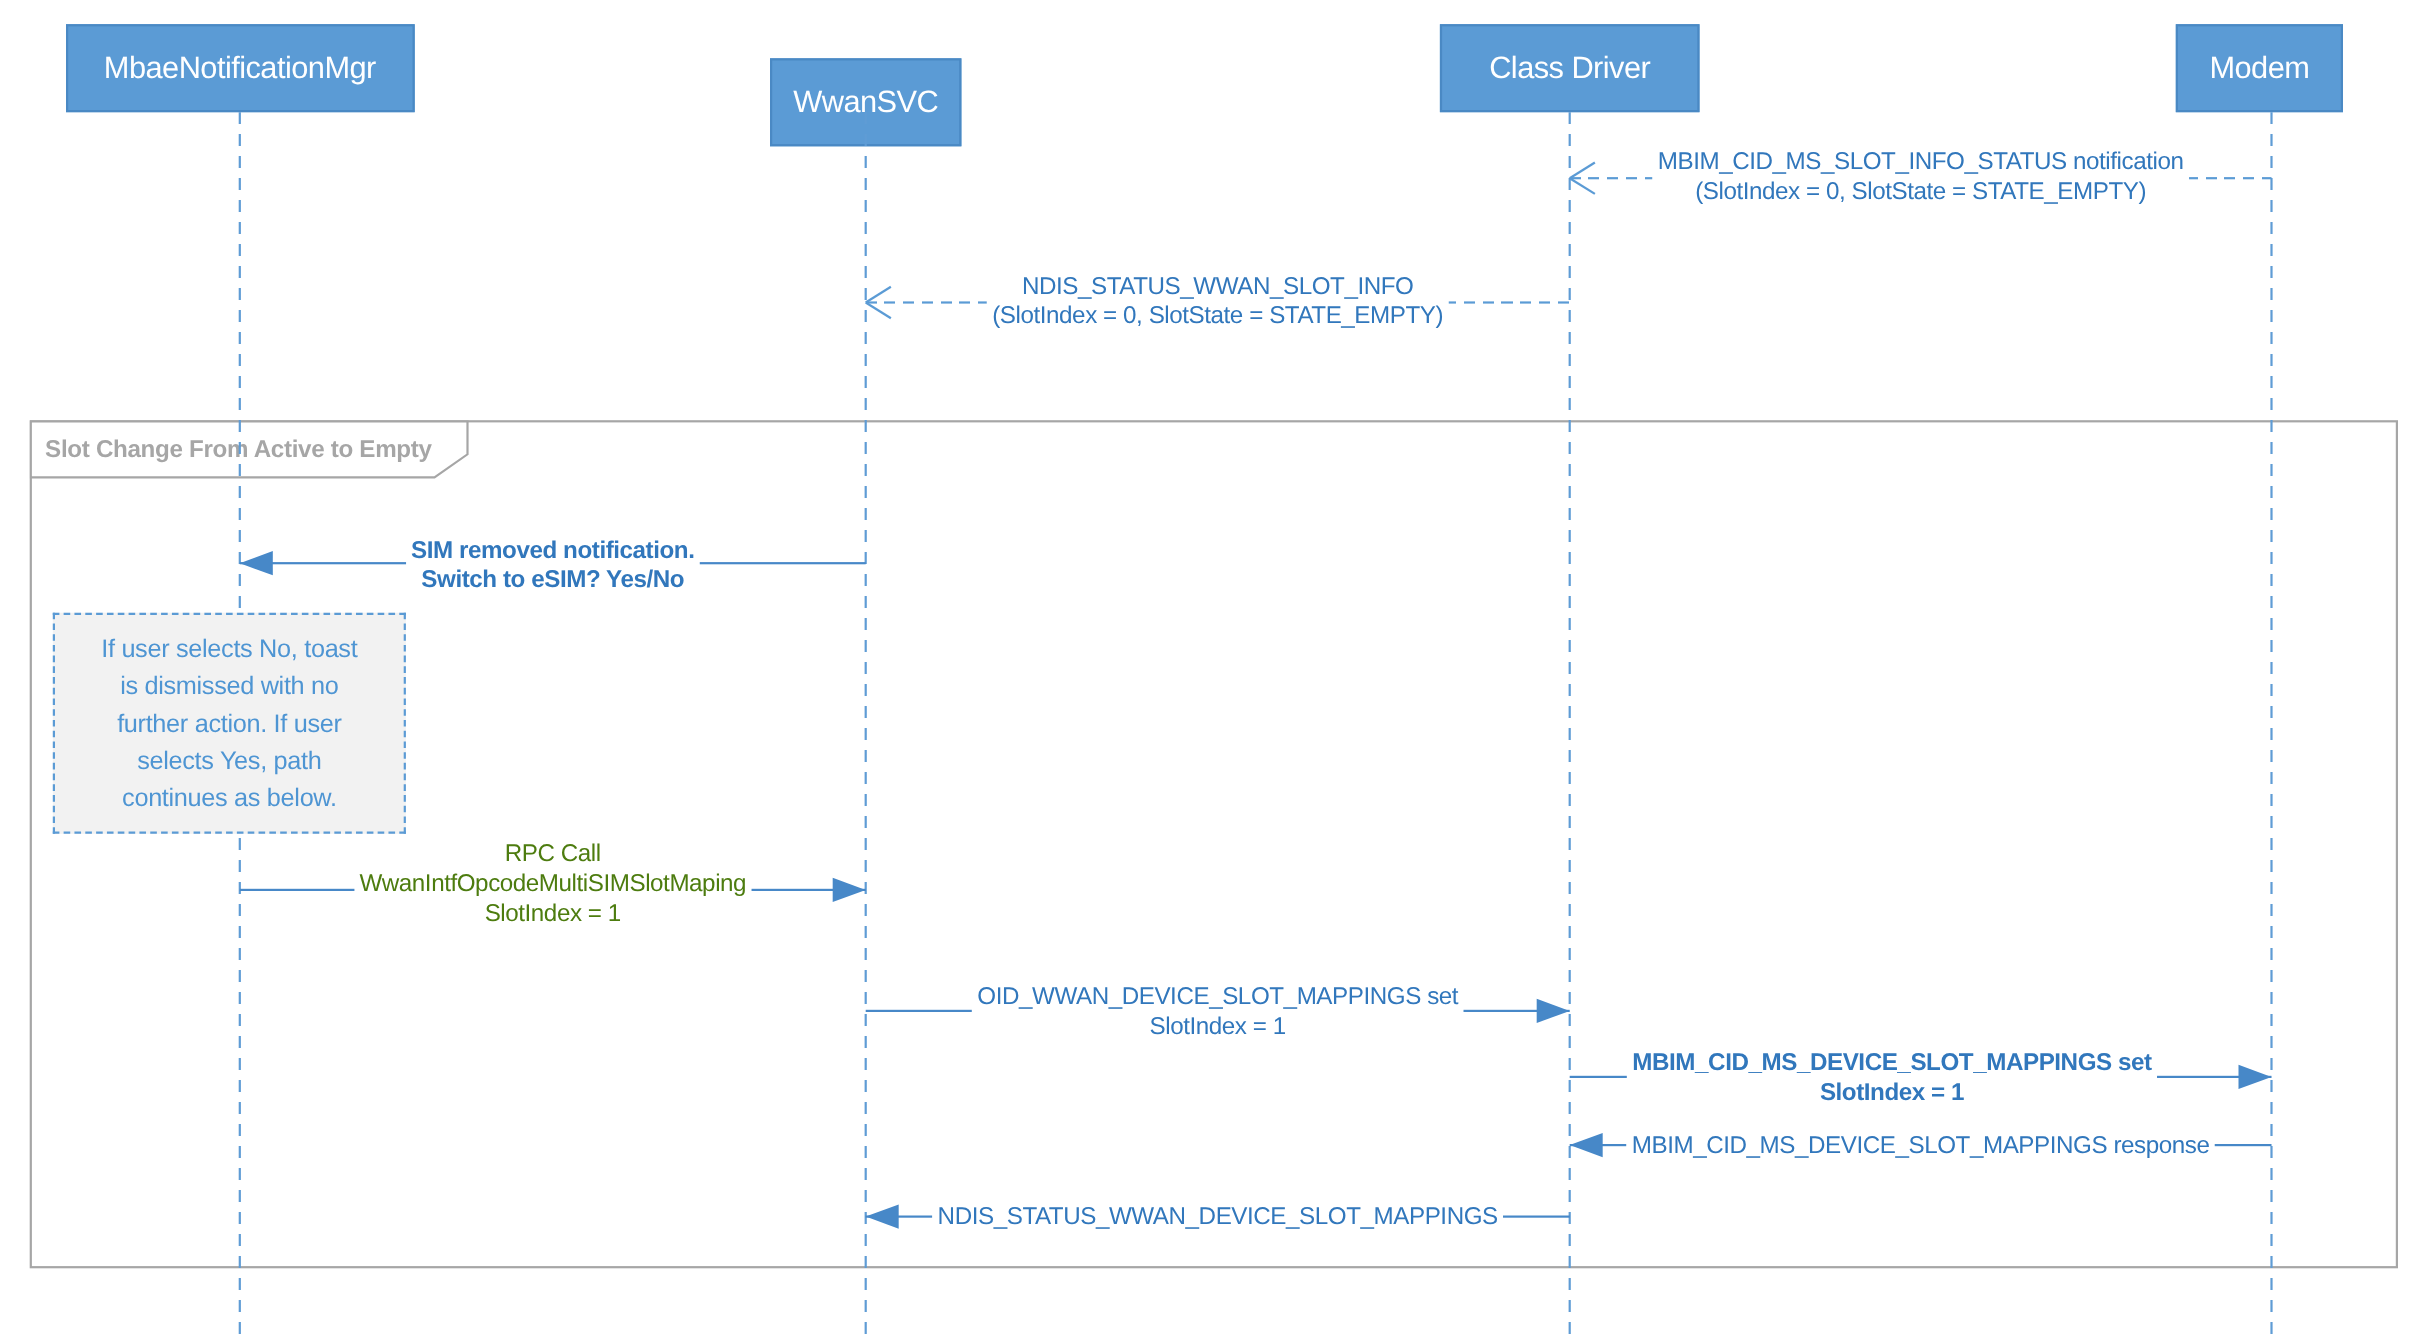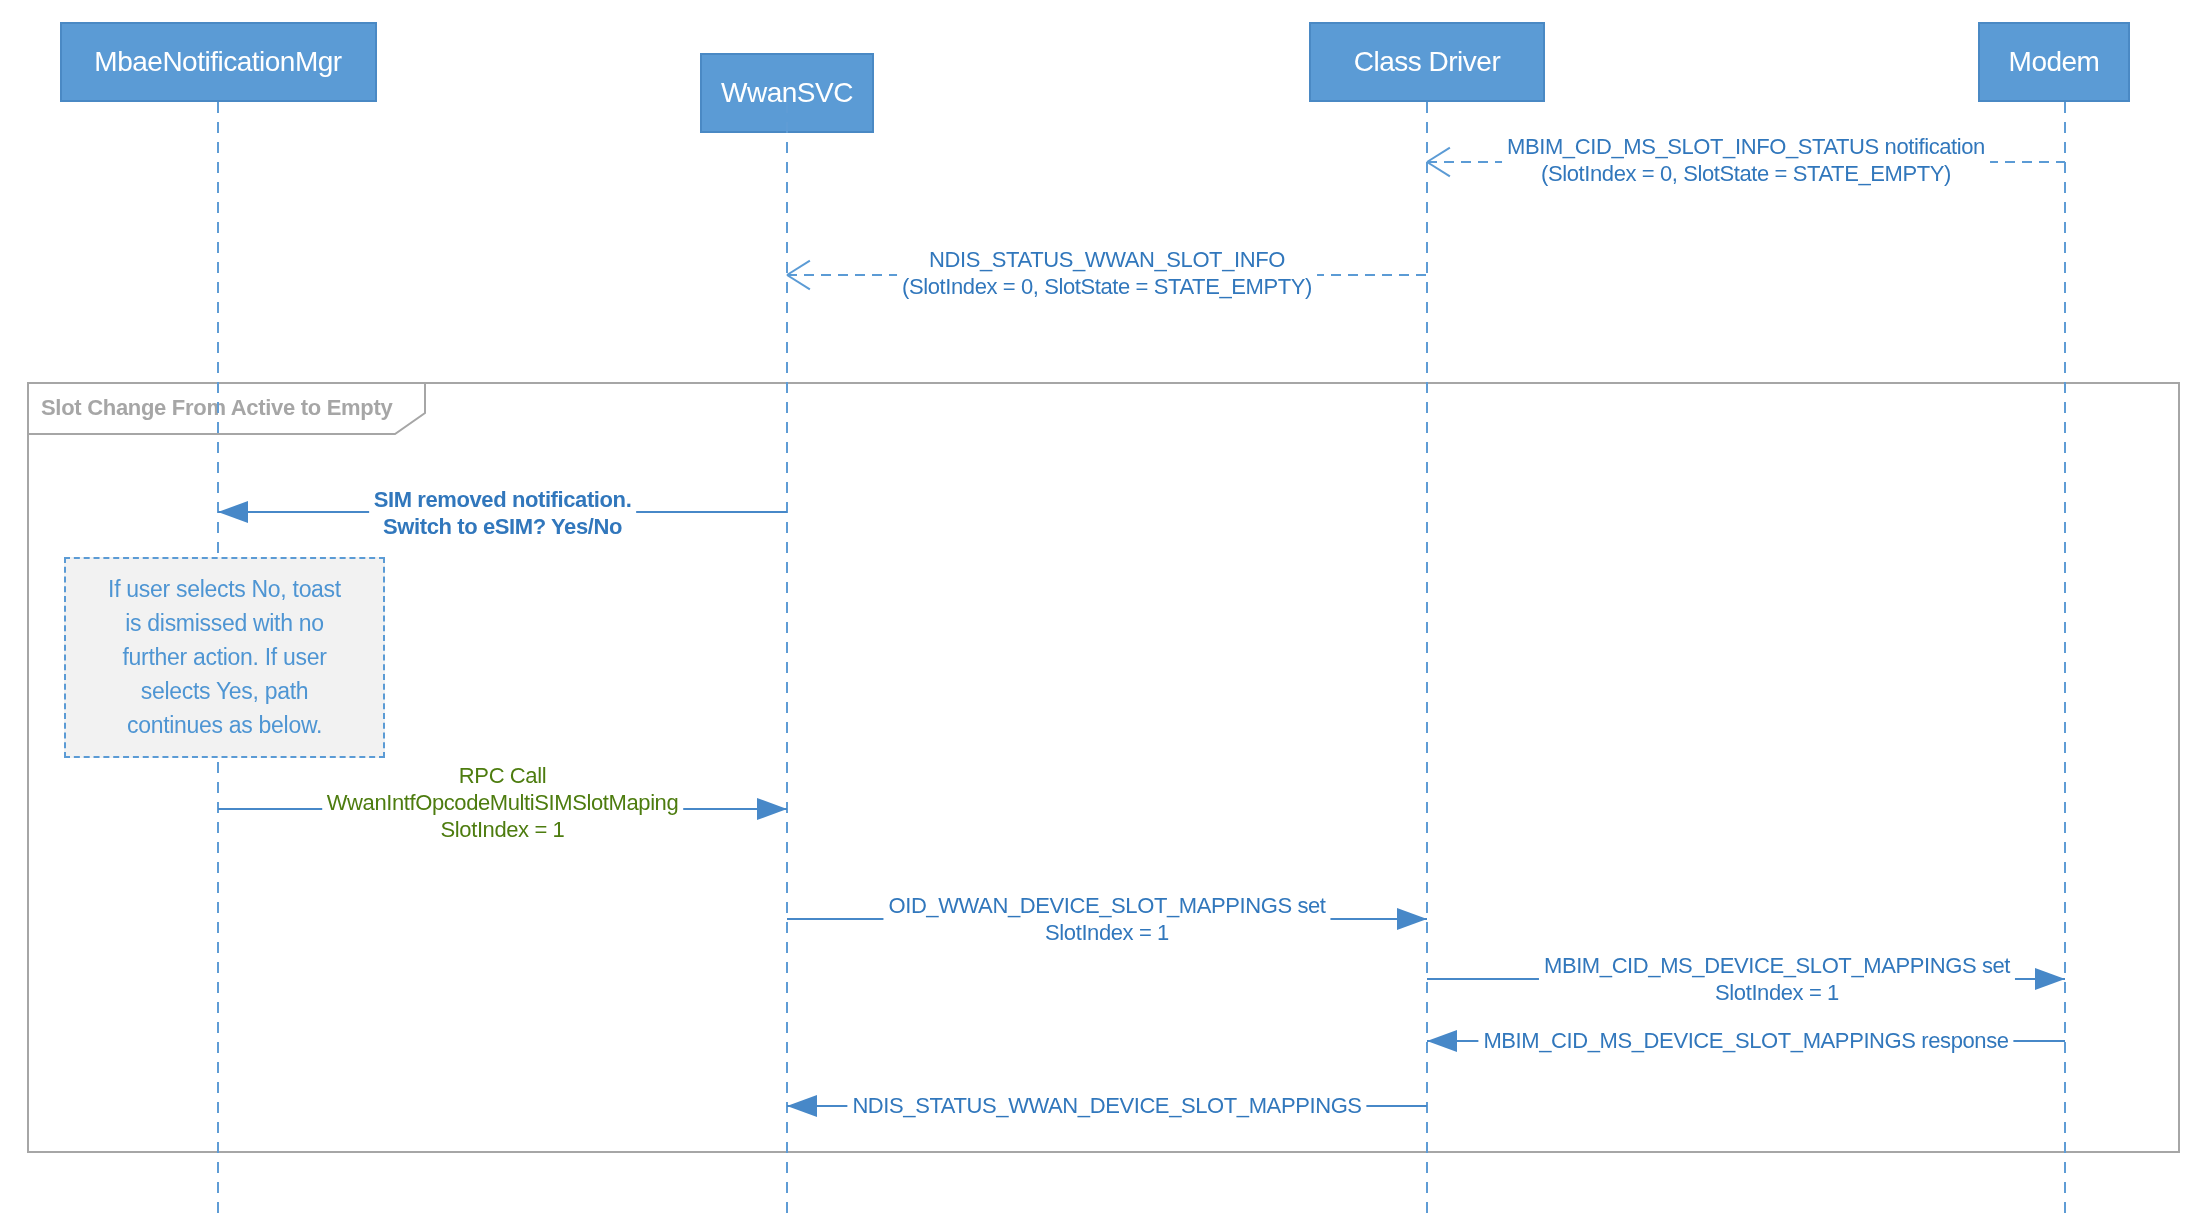--- a/index.html
+++ b/index.html
@@ -38,21 +38,21 @@
 </style>
 </head>
 <body>
 
 <div id="stage">
   <div class="frame" style="left: 27px; top: 382px; width: 2153px; height: 771px; border-color: rgb(166, 166, 166);"></div>
   <svg class="pentagon" width="400" height="55" viewBox="0 0 400 55" style="left: 27px; top: 382px;">
     <polygon points="1,1 398,1 398,31 368,52 1,52" fill="#ffffff" stroke="#A6A6A6" stroke-width="2"></polygon>
   </svg>
   <div class="frame-label" style="left: 41px; top: 395px; color: rgb(166, 166, 166);">Slot Change From Active to Empty</div>
-  <div class="note" style="left: 64px; top: 557px; width: 321px; height: 201px; background: rgb(242, 242, 242); border-color: rgb(91, 155, 213); color: rgb(78, 149, 211);">
+  <div class="note" style="left: 48px; top: 557px; width: 321px; height: 201px; background: rgb(242, 242, 242); border-color: rgb(91, 155, 213); color: rgb(78, 149, 211);">
       <div class="note-line">If user selects No, toast</div>
       <div class="note-line">is dismissed with no</div>
       <div class="note-line">further action. If user</div>
       <div class="note-line">selects Yes, path</div>
       <div class="note-line">continues as below.</div>
     </div>
 <div class="actor" style="left: 59.5px; top: 22px; width: 317px; height: 80px; background: rgb(91, 155, 213); border: 2px solid rgb(74, 137, 196);">
       <span class="actor-label" style="color: rgb(255, 255, 255);">MbaeNotificationMgr</span>
     </div>
     <div class="lifeline" style="left: 217px; top: 102px; height: 1117px; background: repeating-linear-gradient(rgb(95, 156, 213) 0px, rgb(95, 156, 213) 11px, transparent 11px, transparent 20px);"></div>
@@ -96,21 +96,21 @@
       <div class="ln">SlotIndex = 1</div>
     </div>
     <div class="msg-line" style="left: 787px; top: 918px; width: 640px; background: rgb(71, 136, 200);"></div>
     <div class="head" style="top: 908px; border-top: 11px solid transparent; border-bottom: 11px solid transparent; left: 1397px; border-left: 30px solid rgb(71, 136, 200);"></div>
     <div class="msg-label" style="left: 1107px; top: 892px; color: rgb(49, 119, 188);">
       <div class="ln">OID_WWAN_DEVICE_SLOT_MAPPINGS set</div>
       <div class="ln">SlotIndex = 1</div>
     </div>
     <div class="msg-line" style="left: 1427px; top: 978px; width: 638px; background: rgb(71, 136, 200);"></div>
     <div class="head" style="top: 968px; border-top: 11px solid transparent; border-bottom: 11px solid transparent; left: 2035px; border-left: 30px solid rgb(71, 136, 200);"></div>
-    <div class="msg-label" style="left: 1777px; top: 952px; color: rgb(49, 119, 188);">
+    <div class="msg-label" style="left: 1720px; top: 952px; color: rgb(49, 119, 188); font-weight: bold;">
       <div class="ln">MBIM_CID_MS_DEVICE_SLOT_MAPPINGS set</div>
       <div class="ln">SlotIndex = 1</div>
     </div>
     <div class="msg-line" style="left: 1427px; top: 1040px; width: 638px; background: rgb(71, 136, 200);"></div>
     <div class="head" style="top: 1030px; border-top: 11px solid transparent; border-bottom: 11px solid transparent; left: 1427px; border-right: 30px solid rgb(71, 136, 200);"></div>
     <div class="msg-label" style="left: 1746px; top: 1027px; color: rgb(49, 119, 188);">
       <div class="ln">MBIM_CID_MS_DEVICE_SLOT_MAPPINGS response</div>
     </div>
     <div class="msg-line" style="left: 787px; top: 1105px; width: 640px; background: rgb(71, 136, 200);"></div>
     <div class="head" style="top: 1095px; border-top: 11px solid transparent; border-bottom: 11px solid transparent; left: 787px; border-right: 30px solid rgb(71, 136, 200);"></div>

